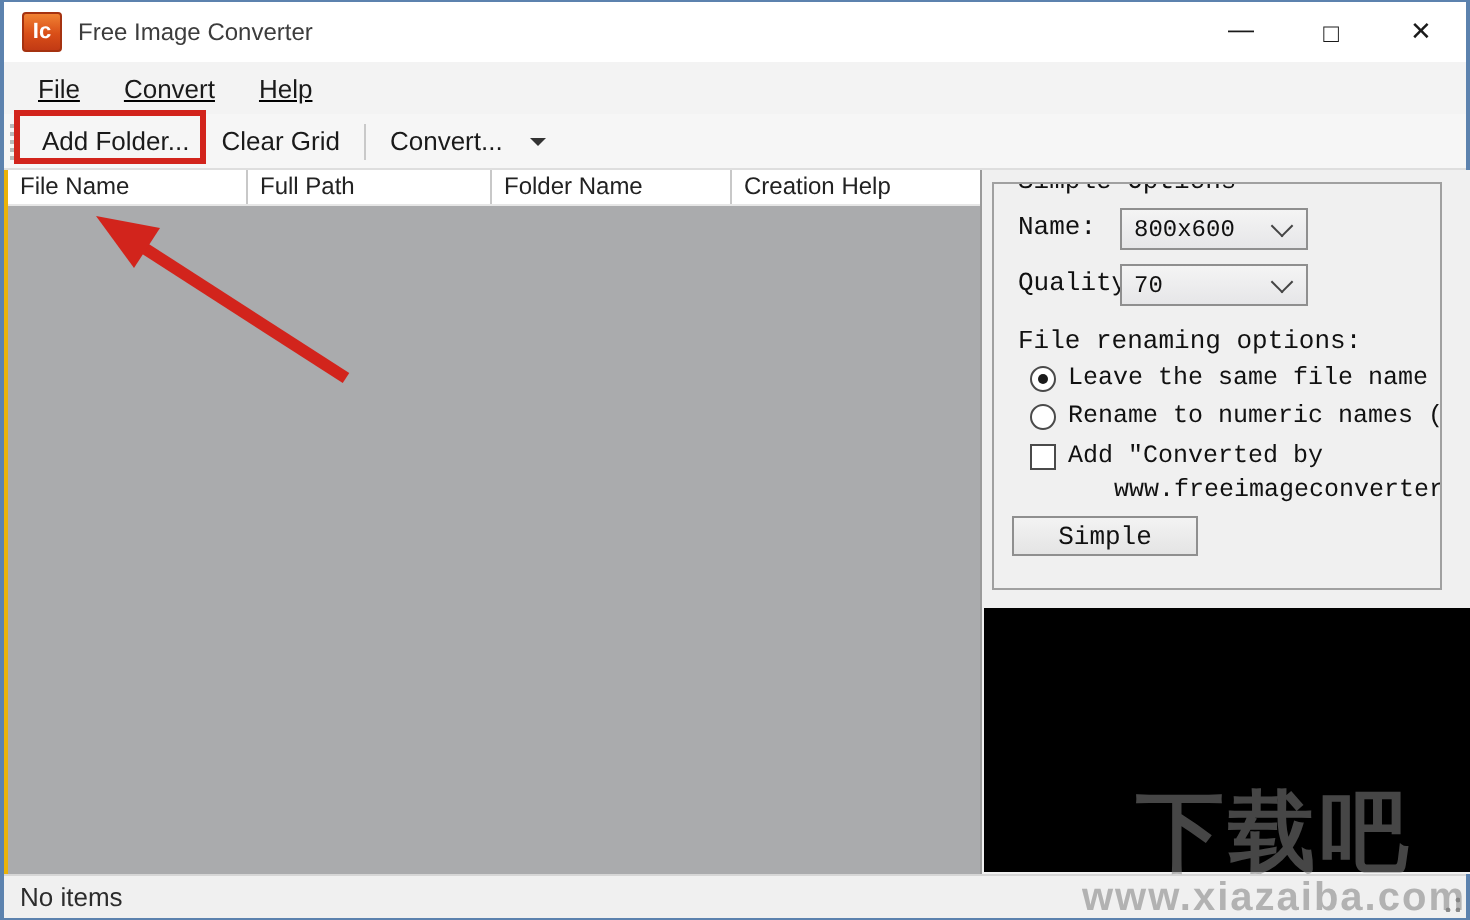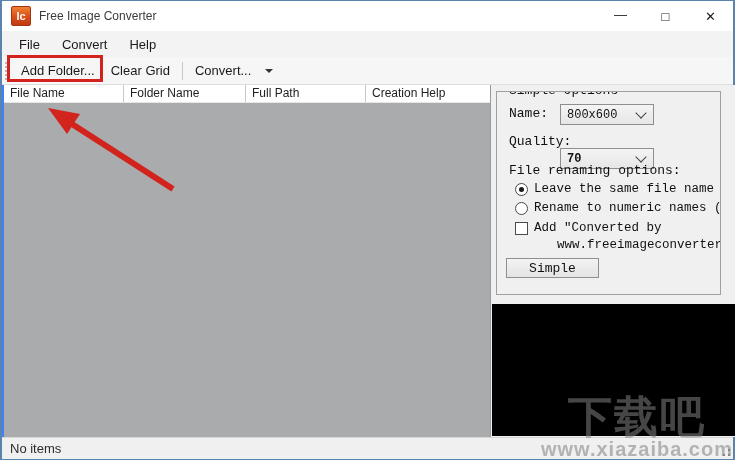--- a/index.html
+++ b/index.html
@@ -1,37 +1,37 @@
 <!DOCTYPE html>
 <html><head>
 <meta charset="utf-8">
 <style>
   html,body{margin:0;padding:0;background:#fff;}
   body{width:735px;height:460px;overflow:hidden;position:relative;
        font-family:"Liberation Sans","DejaVu Sans",sans-serif;
        -webkit-font-smoothing:antialiased;}
   .window{position:absolute;inset:0;border:2px solid #5c82ae;border-top-width:1px;
-          box-sizing:border-box;background:#3b82f6;}
+          box-sizing:border-box;background:#eab308;}
 
   
   .titlebar{position:absolute;left:0;top:0;right:0;height:30px;background:#fff;
             display:flex;align-items:center;}
   .app-icon{width:20px;height:20px;margin-left:9px;border-radius:2px;
             background:linear-gradient(180deg,#f08233 0%,#d94e18 55%,#c23a14 100%);
             border:1px solid #a53210;color:#fff;font-weight:bold;font-size:11px;
             display:flex;align-items:center;justify-content:center;box-sizing:border-box;}
   .title-text{margin-left:8px;font-size:12px;color:#3c3c3c;}
   .win-controls{margin-left:auto;display:flex;height:100%;}
   .win-btn{width:45px;height:100%;display:flex;align-items:center;justify-content:center;
            font-size:13px;color:#1a1a1a;cursor:default;}
   .win-btn.min span{position:relative;top:-2px;}
 
   
   .menubar{position:absolute;left:0;top:30px;right:0;height:26px;background:#f3f3f3;
-           display:flex;align-items:stretch;padding-left:6px;}
+           display:flex;align-items:stretch;padding-left:6px;text-decoration:underline;}
   .menu-item{font-size:13px;color:#1a1a1a;padding:0 11px;display:flex;align-items:center;}
 
   
   .toolbar{position:absolute;left:0;top:56px;right:0;height:28px;background:#f6f6f6;
            border-bottom:1px solid #dedede;display:flex;align-items:center;box-sizing:border-box;}
   .tool-grip{width:3px;height:18px;border-left:2px dotted #b9b9b9;margin:0 3px 0 3px;}
   .tool-btn{font-size:13px;color:#1a1a1a;padding:3px 8px;display:flex;align-items:center;gap:5px;}
   .tool-sep{width:1px;height:18px;background:#c9c9c9;margin:0 4px;}
   .dd-arrow{width:0;height:0;border-left:4px solid transparent;border-right:4px solid transparent;
             border-top:4px solid #333;margin-left:2px;}
@@ -134,22 +134,22 @@
       <span>Convert...</span>
     </div>
     <div class="tool-btn" style="padding:3px 4px;">
       <span class="dd-arrow"></span>
     </div>
   </div>
 
   <div class="grid">
     <div class="grid-header">
       <div class="grid-col">File Name</div>
+      <div class="grid-col">Full Path</div>
       <div class="grid-col">Folder Name</div>
-      <div class="grid-col">Full Path</div>
       <div class="grid-col">Creation Help</div>
     </div>
     <div class="grid-body"></div>
   </div>
 
   <div class="right-panel">
 
     <div class="groupbox">
       <div class="group-title">Simple Options</div>
 
@@ -157,21 +157,21 @@
         <span class="opt-label">Name:</span>
       </div>
       <div class="combo" style="position:absolute;top:12px;left:63px;">
         <span class="combo-value">800x600</span>
         <span class="chev"></span>
       </div>
 
       <div class="opt-row" style="top:42px;left:12px;">
         <span class="opt-label">Quality:</span>
       </div>
-      <div class="combo" style="position:absolute;top:56px;left:63px;font-weight:bold;">
+      <div class="combo" style="position:absolute;top:40px;left:63px;">
         <span class="combo-value">70</span>
         <span class="chev"></span>
       </div>
 
       <div class="opt-row" style="top:71px;left:12px;">
         <span class="opt-label">File renaming options:</span>
       </div>
 
       <div class="opt-row" style="top:90px;left:18px;">
         <span class="radio checked"></span>

